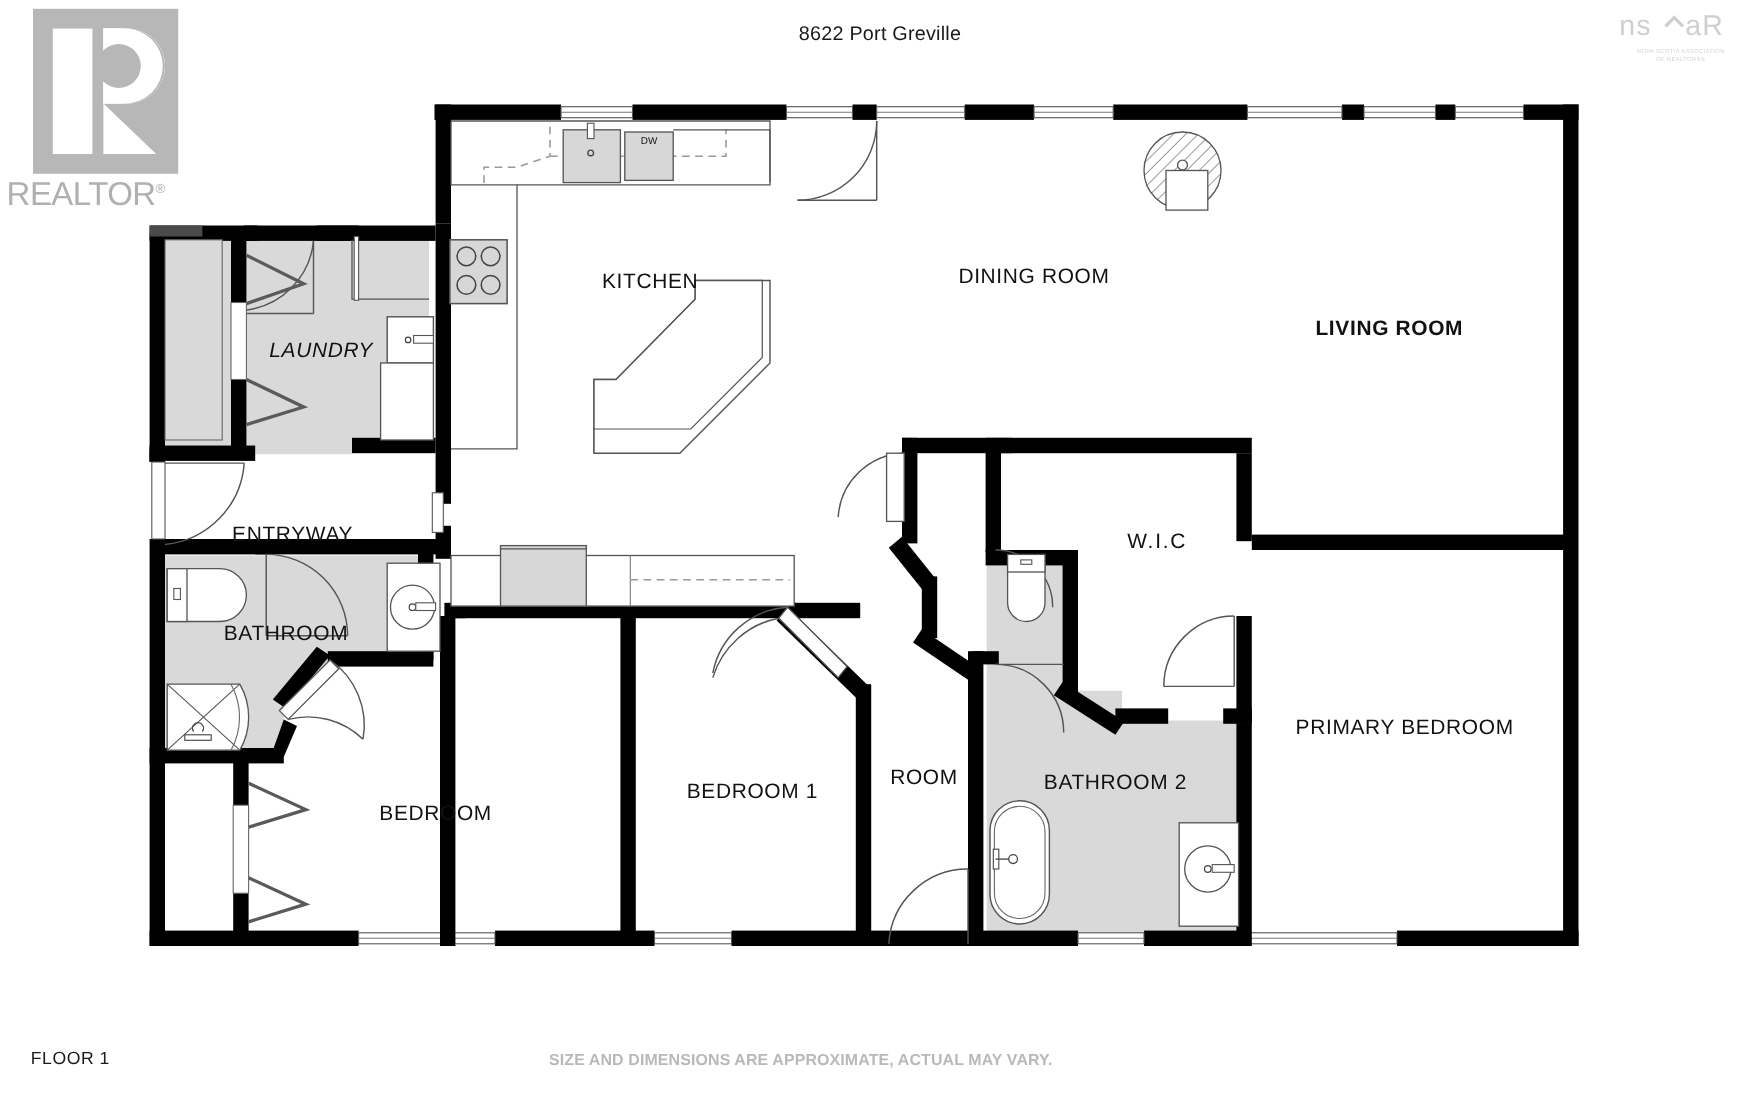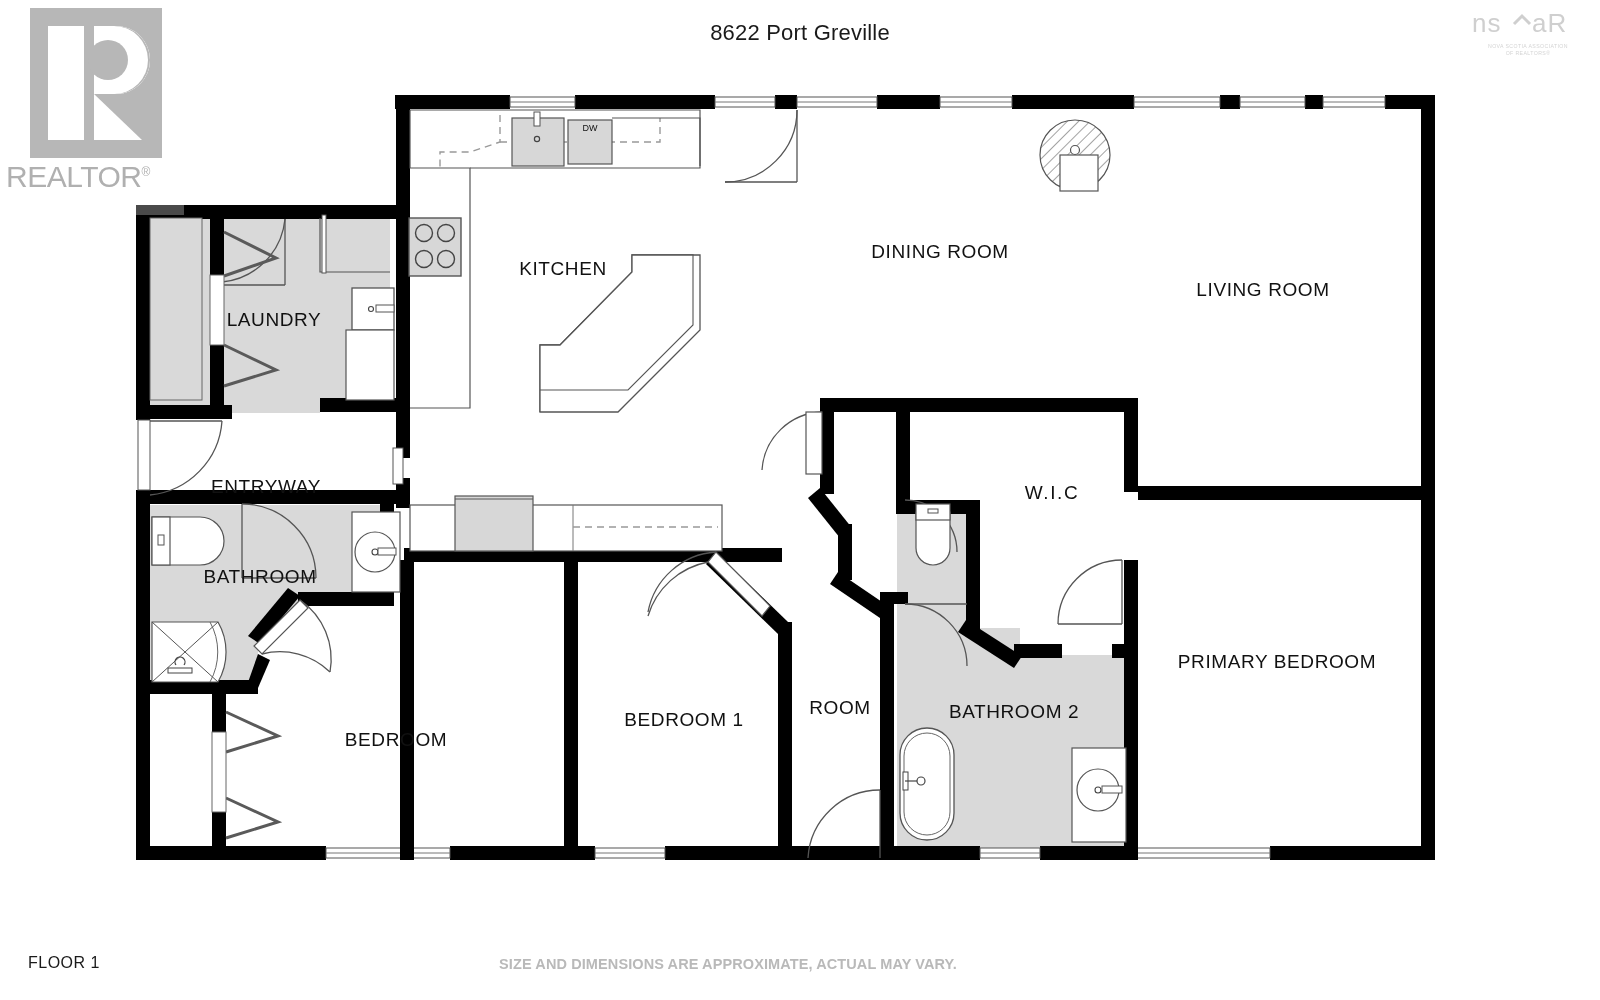--- a/index.html
+++ b/index.html
@@ -14,21 +14,21 @@
     height: 1000px;
     background: #ffffff;
     overflow: hidden;
   }
 
   
   #title {
     position: absolute;
     top: 20px; left: 0; width: 1600px;
     text-align: center;
-    font-size: 22px;
+    font-size: 18px;
     color: #1a1a1a;
     letter-spacing: .2px;
   }
 
   
   #realtor-logo {
     position: absolute;
     left: 6px; top: 8px;
     width: 175px; height: 192px;
   }
@@ -409,29 +409,29 @@
       <circle cx="1075" cy="150" r="4.5" fill="#ffffff" stroke="#555" stroke-width="1.2"></circle>
     </g>
 
     <g>
       <rect x="138" y="420" width="12" height="70" fill="#ffffff" stroke="#555" stroke-width="1"></rect>
       <rect x="150" y="218" width="52" height="182" fill="#d9d9d9" stroke="#666" stroke-width="1"></rect>
     </g>
 
   </svg>
 
-  <div class="room-label" style="left:274px;  top:320px;">LAUNDRY</div>
+  <div class="room-label" style="left:292px;  top:320px;font-style:italic;">LAUNDRY</div>
   <div class="room-label" style="left:266px;  top:459px;margin-top:28px;">ENTRYWAY</div>
   <div class="room-label" style="left:260px;  top:577px;">BATHROOM</div>
   <div class="room-label" style="left:396px;  top:740px;text-align:right;">BEDROOM</div>
   <div class="room-label" style="left:684px;  top:720px;">BEDROOM 1</div>
   <div class="room-label" style="left:840px;  top:708px;">ROOM</div>
-  <div class="room-label" style="left:563px;  top:257px;margin-top:12px;">KITCHEN</div>
+  <div class="room-label" style="left:591px;  top:257px;">KITCHEN</div>
   <div class="room-label" style="left:940px;  top:252px;">DINING ROOM</div>
-  <div class="room-label" style="left:1263px; top:290px;">LIVING ROOM</div>
+  <div class="room-label" style="left:1263px; top:300px;font-weight:bold;">LIVING ROOM</div>
   <div class="room-label wic" style="left:1052px; top:493px;">W.I.C</div>
   <div class="room-label" style="left:1014px; top:712px;">BATHROOM 2</div>
   <div class="room-label" style="left:1277px; top:662px;">PRIMARY BEDROOM</div>
 
   <div class="dw-label" style="left:590px; top:128px;">DW</div>
 
   <div id="floor-label">FLOOR 1</div>
   <div id="disclaimer">SIZE AND DIMENSIONS ARE APPROXIMATE, ACTUAL MAY VARY.</div>
 
 </div>

